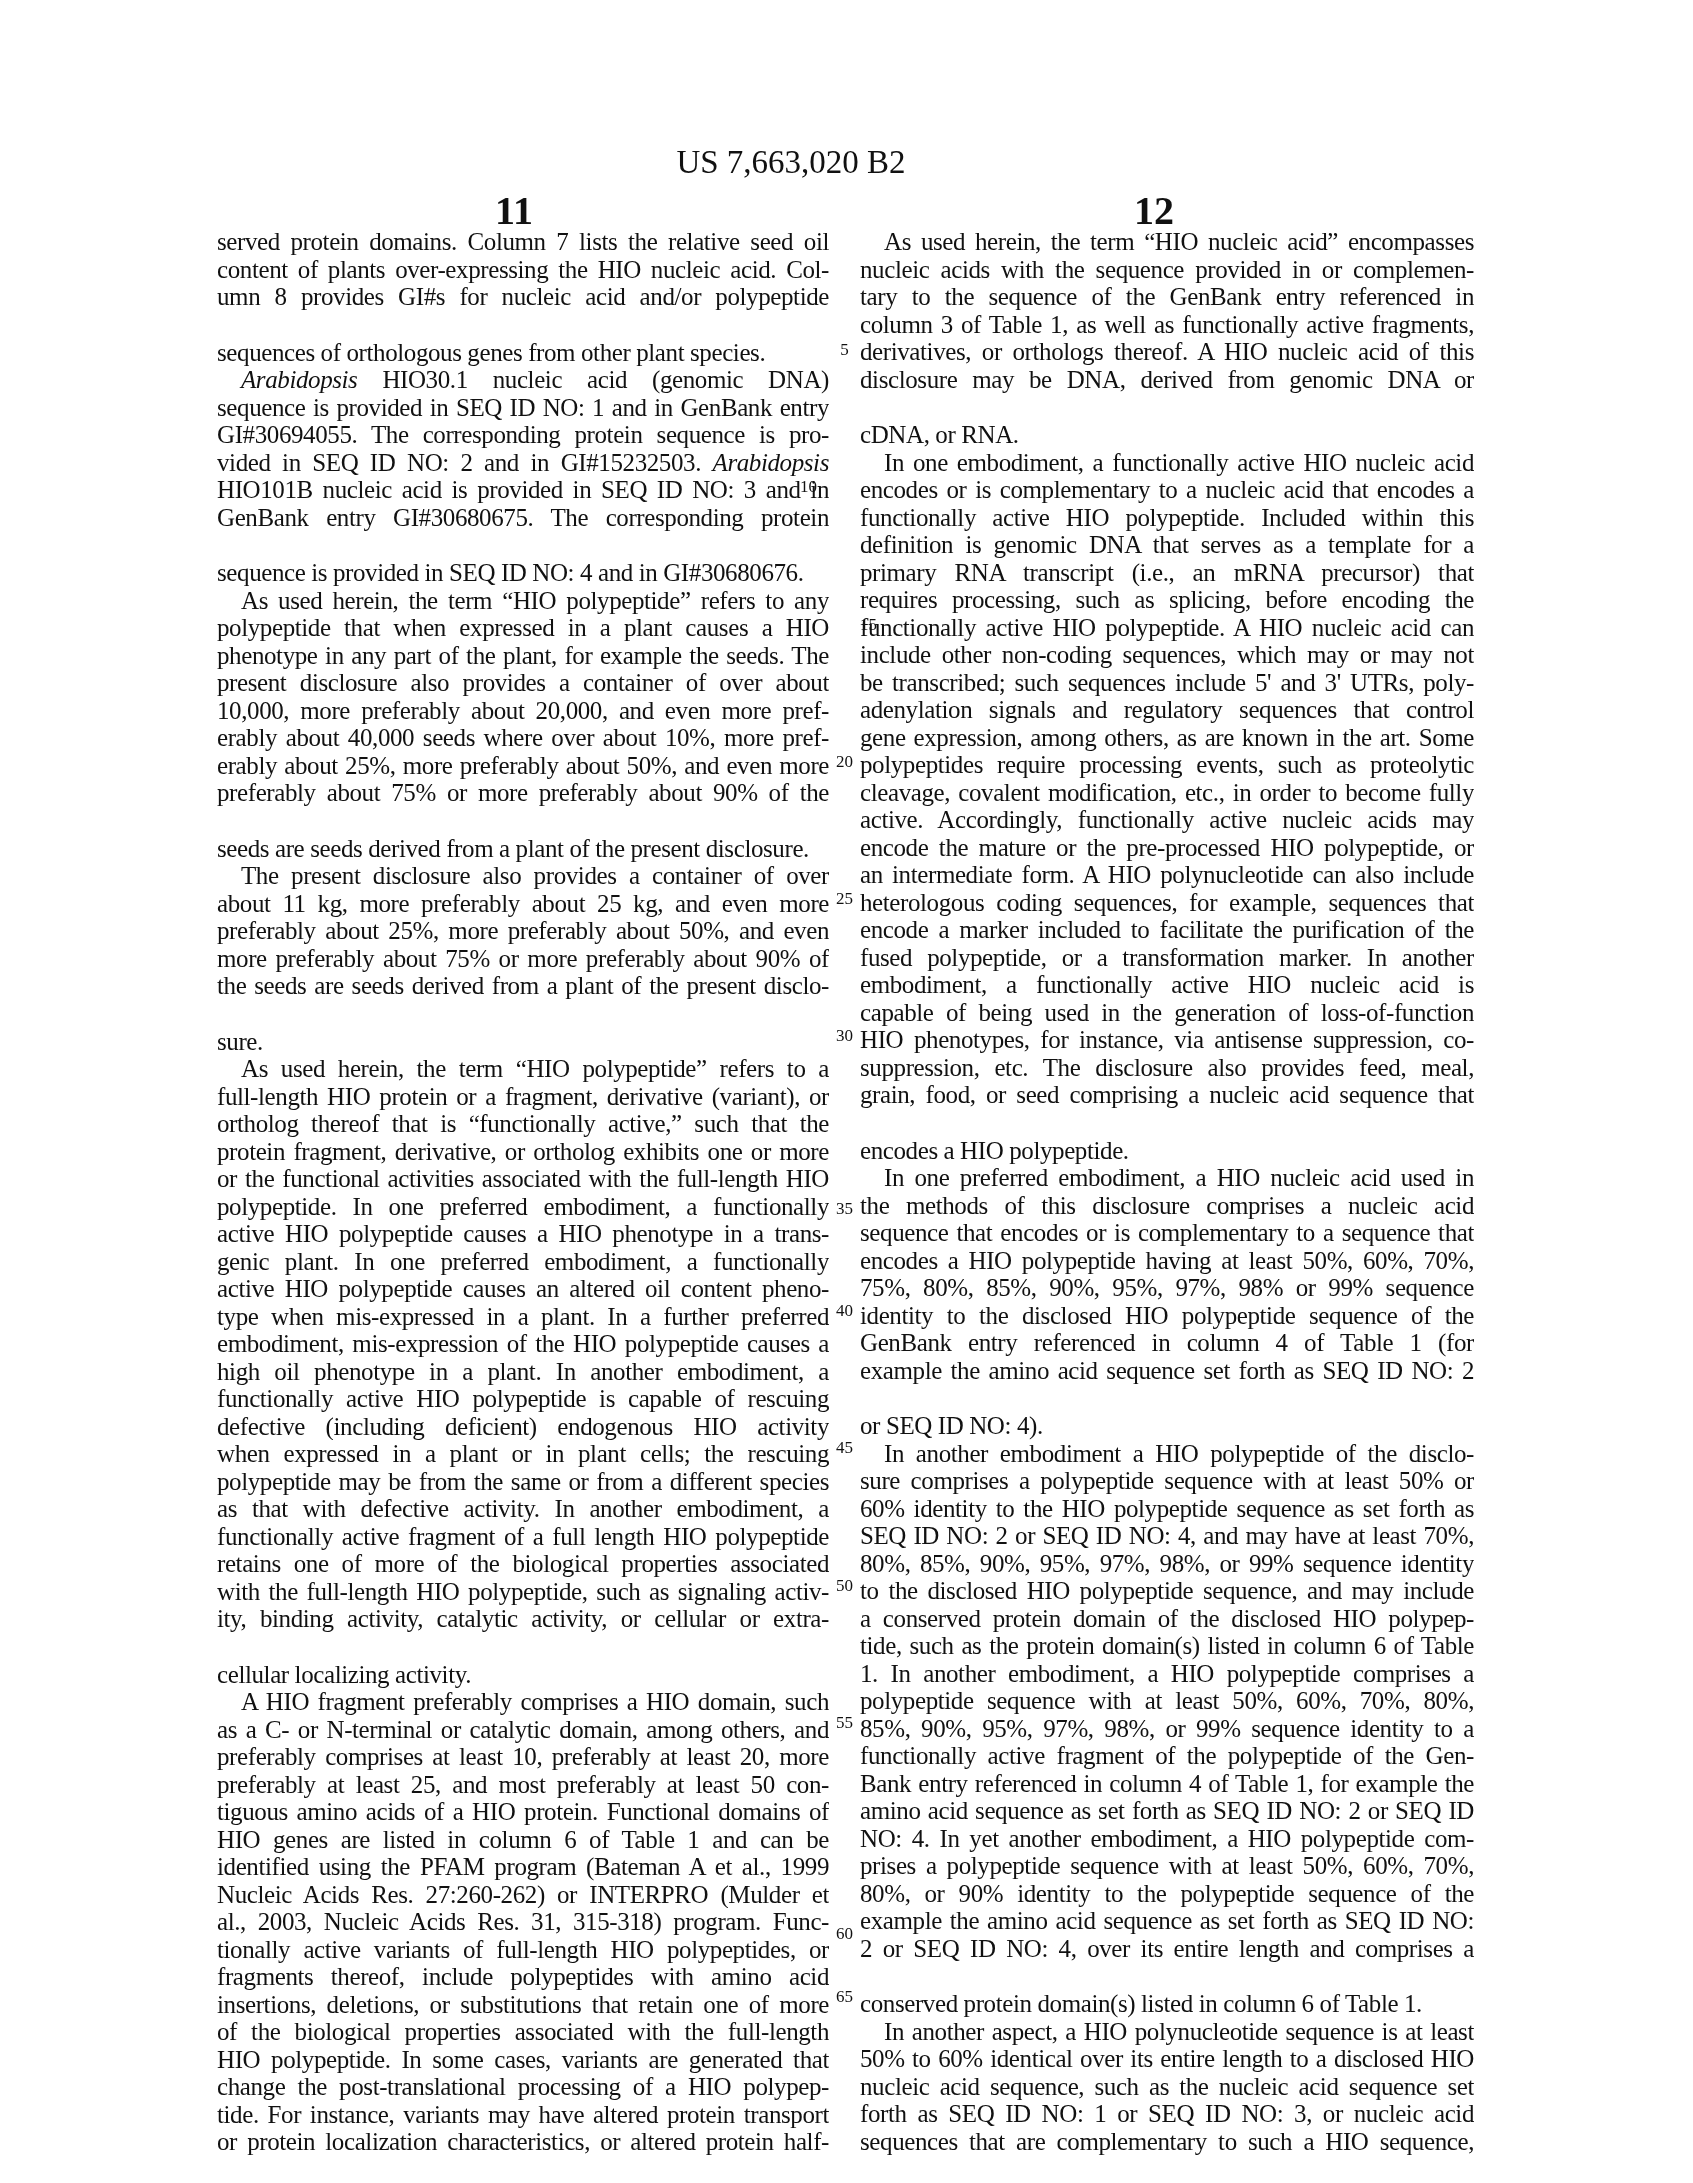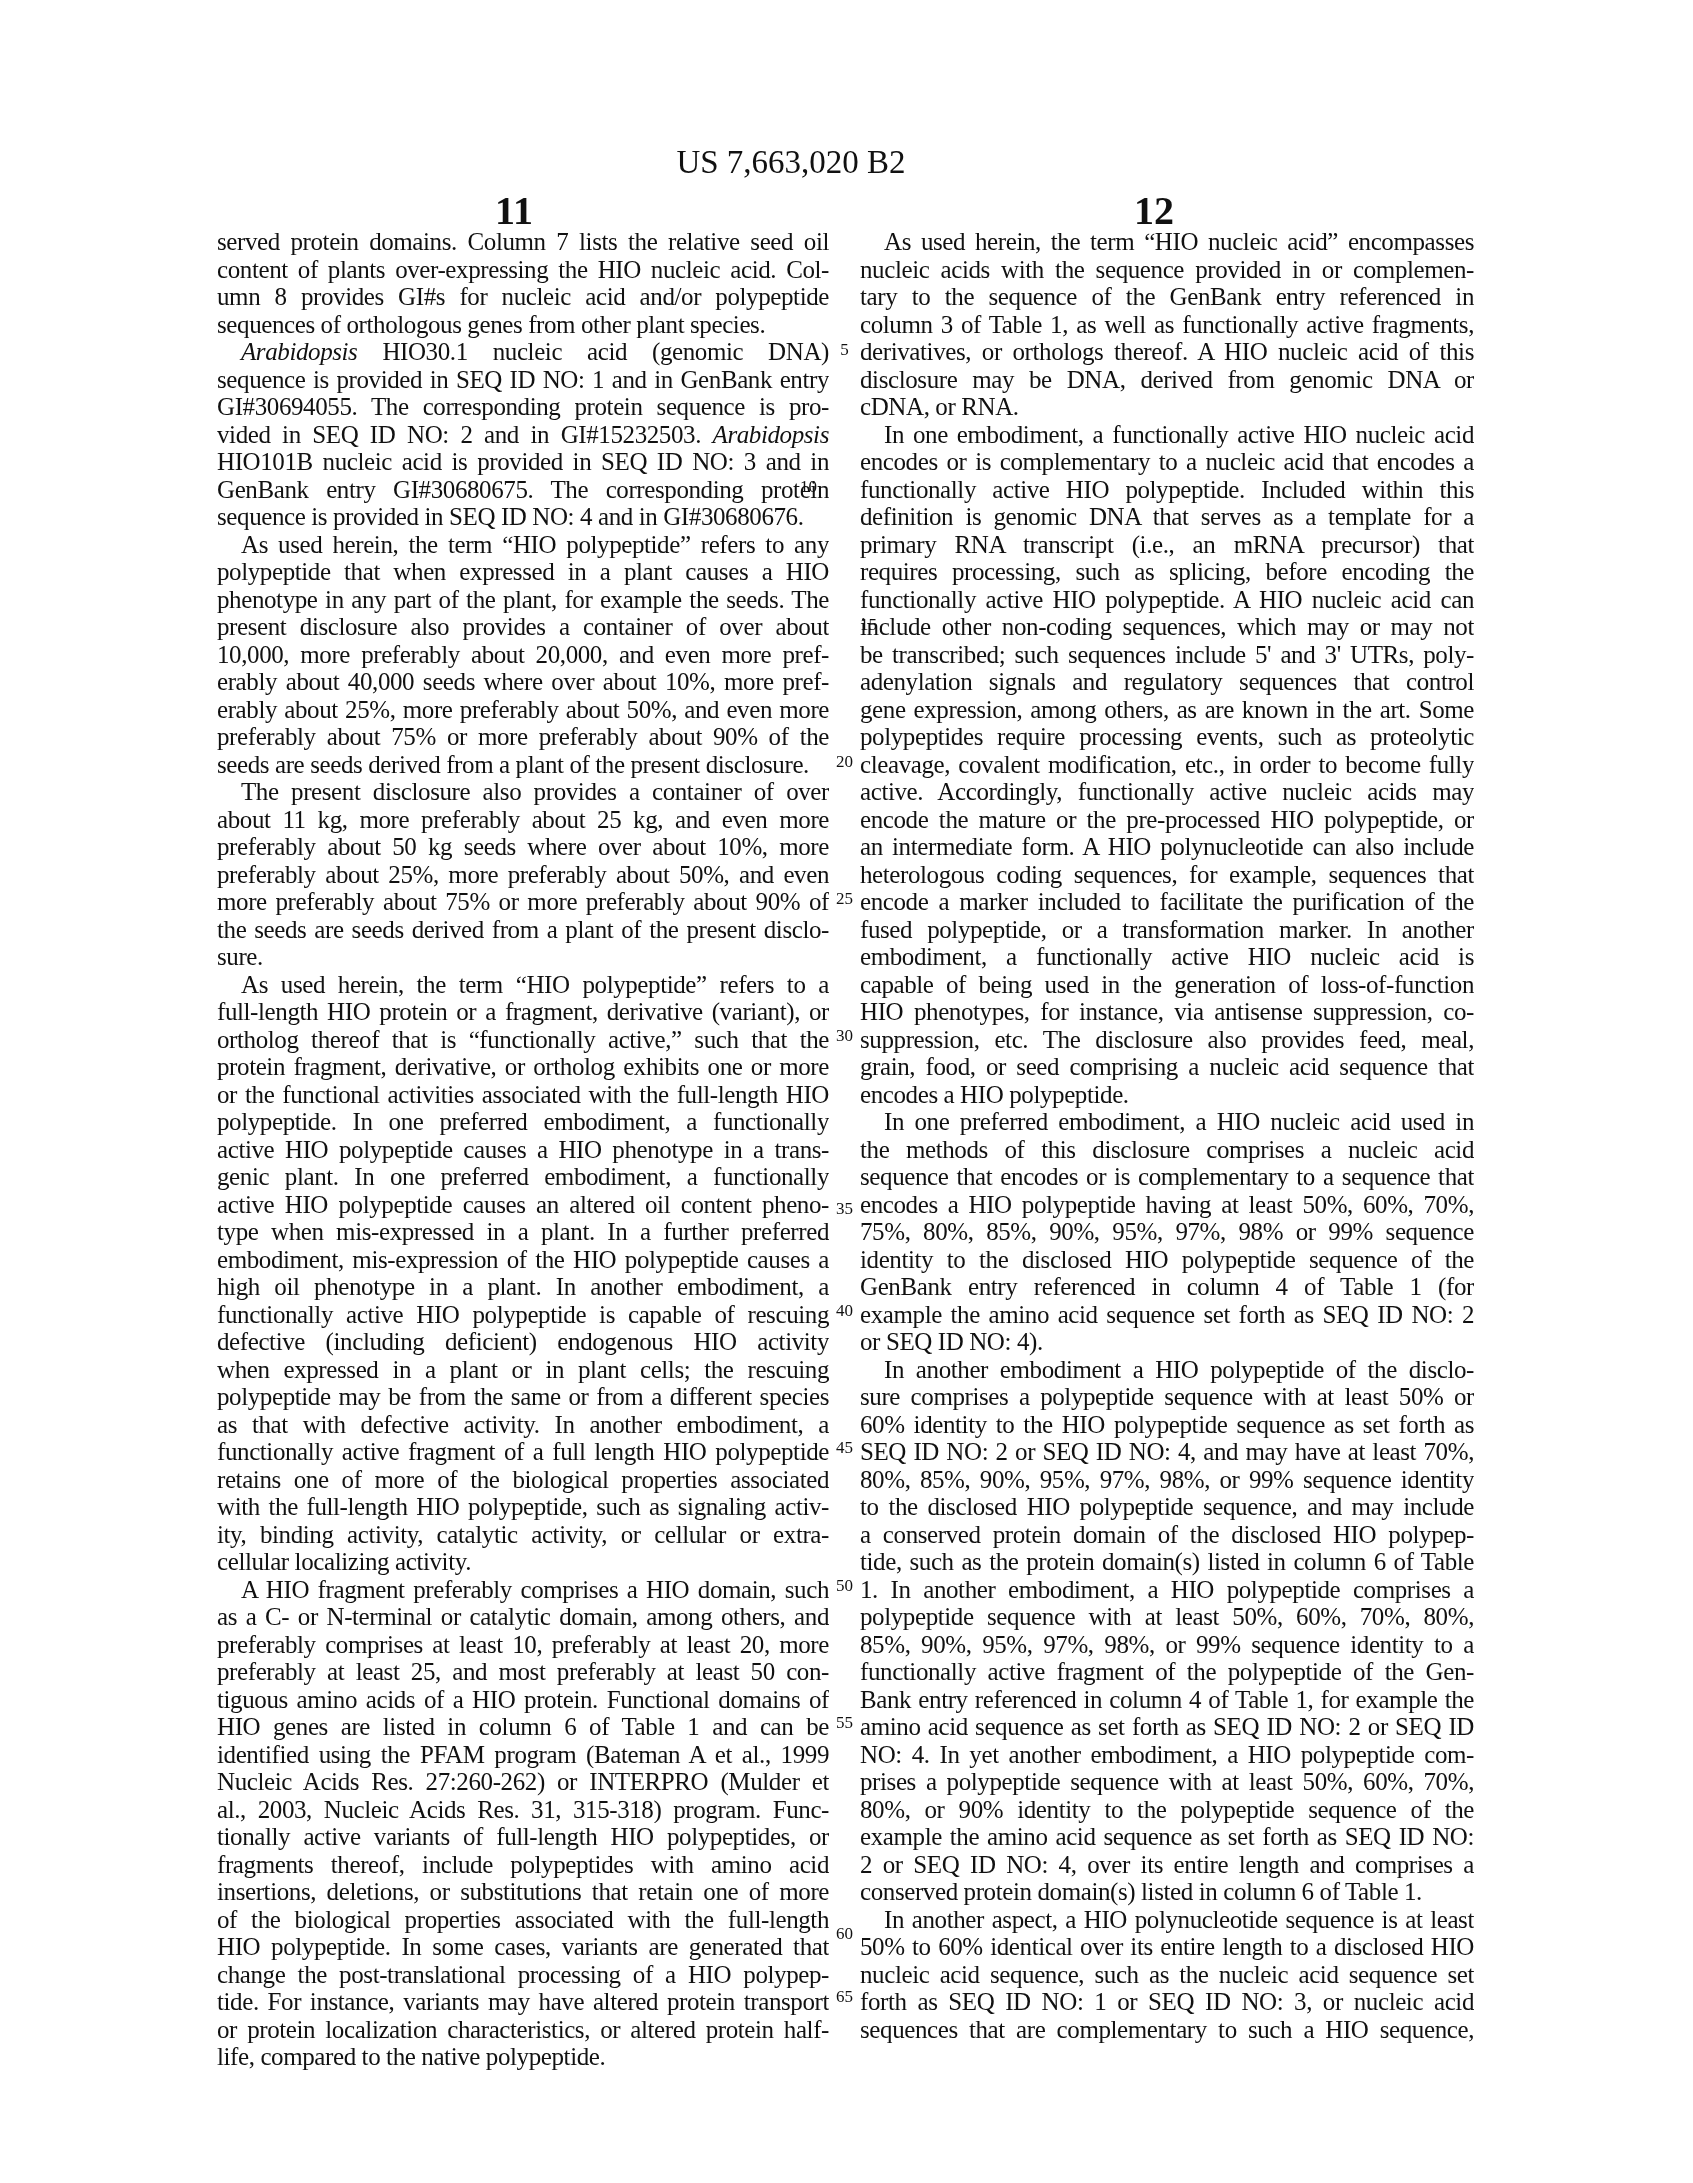--- a/index.html
+++ b/index.html
@@ -8,21 +8,21 @@
   #patent-number { position:absolute; top:144px; left:0; width:1582px; text-align:center;
          font-size:33px; letter-spacing:0; }
   .colnum { position:absolute; top:187px; font-size:40px; font-weight:bold; text-align:center; width:132px; }
   #colnum-left { left:448px; }
   #colnum-right { left:1088px; }
   .column { position:absolute; top:228px; }
   #col-left { left:217px; width:612px; }
   #col-right { left:860px; width:614px; }
   .line { height:27.5px; line-height:27.5px; font-size:25px; white-space:nowrap;
           text-align:justify; text-align-last:justify; overflow:hidden; letter-spacing:-0.4px; }
-  .line.last { text-align-last:left; }
+  .line.last { text-align-last:left;margin-top:28px; }
   .line.indent { padding-left:24px; }
   .line i { font-style:italic; }
   .lineno { position:absolute; font-size:17px; width:33px; text-align:center; }
 </style>
 </head>
 <body>
 
 <div id="patent-number">US 7,663,020 B2</div>
 <div id="colnum-left" class="colnum">11</div>
 <div id="colnum-right" class="colnum">12</div>
@@ -43,21 +43,20 @@
     <div class="line">polypeptide that when expressed in a plant causes a HIO</div>
     <div class="line">phenotype in any part of the plant, for example the seeds. The</div>
     <div class="line">present disclosure also provides a container of over about</div>
     <div class="line">10,000, more preferably about 20,000, and even more pref-</div>
     <div class="line">erably about 40,000 seeds where over about 10%, more pref-</div>
     <div class="line">erably about 25%, more preferably about 50%, and even more</div>
     <div class="line">preferably about 75% or more preferably about 90% of the</div>
     <div class="line last">seeds are seeds derived from a plant of the present disclosure.</div>
     <div class="line indent">The present disclosure also provides a container of over</div>
     <div class="line">about 11 kg, more preferably about 25 kg, and even more</div>
-    <div class="line">preferably about 50 kg seeds where over about 10%, more</div>
     <div class="line">preferably about 25%, more preferably about 50%, and even</div>
     <div class="line">more preferably about 75% or more preferably about 90% of</div>
     <div class="line">the seeds are seeds derived from a plant of the present disclo-</div>
     <div class="line last">sure.</div>
     <div class="line indent">As used herein, the term “HIO polypeptide” refers to a</div>
     <div class="line">full-length HIO protein or a fragment, derivative (variant), or</div>
     <div class="line">ortholog thereof that is “functionally active,” such that the</div>
     <div class="line">protein fragment, derivative, or ortholog exhibits one or more</div>
     <div class="line">or the functional activities associated with the full-length HIO</div>
     <div class="line">polypeptide. In one preferred embodiment, a functionally</div>

